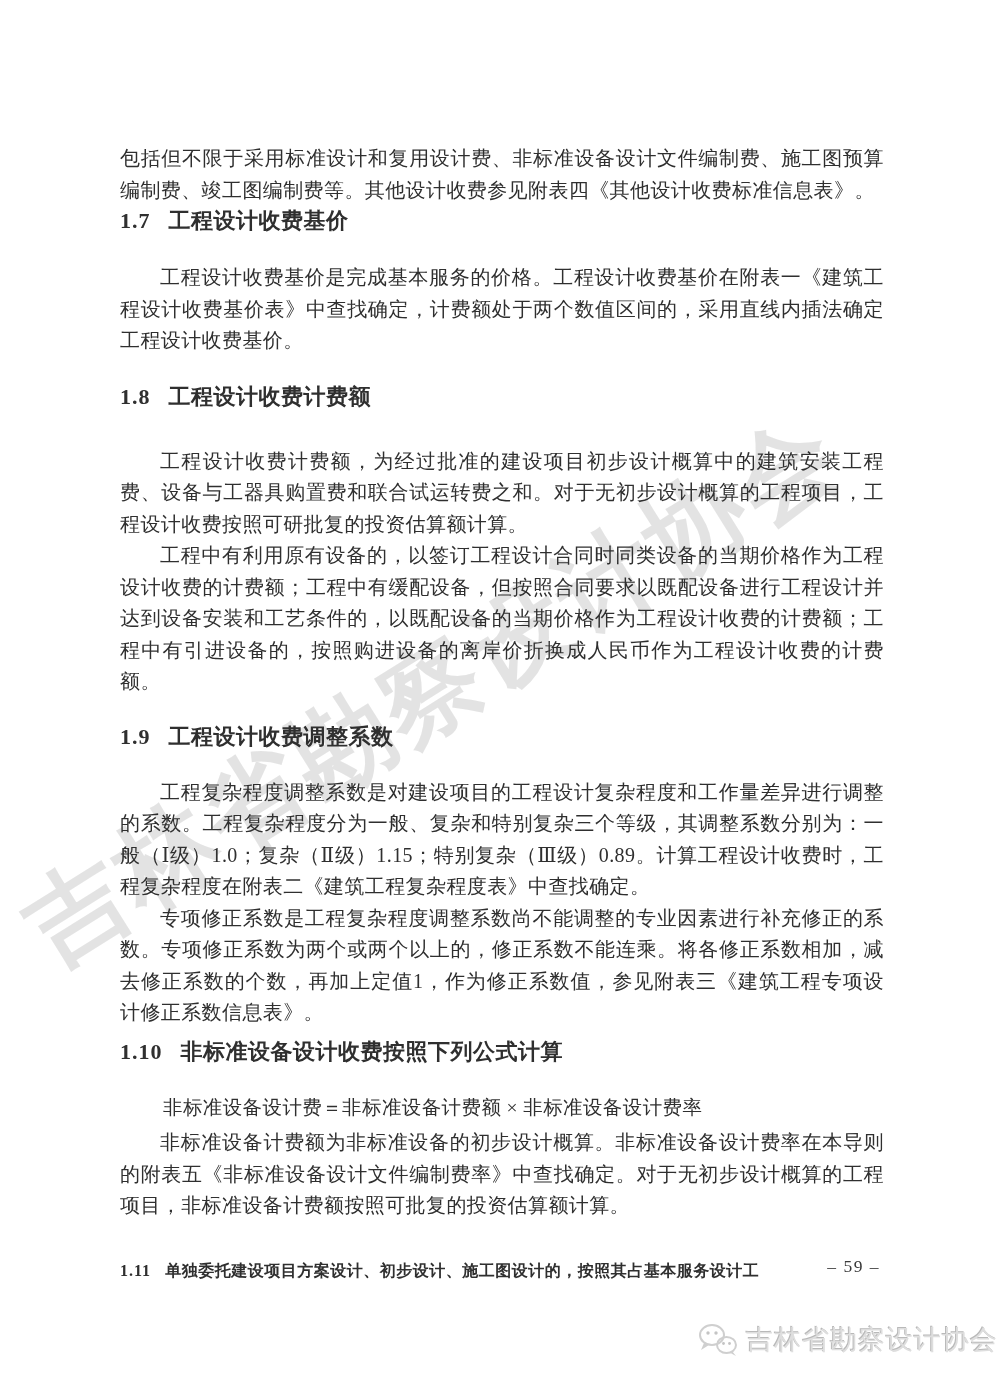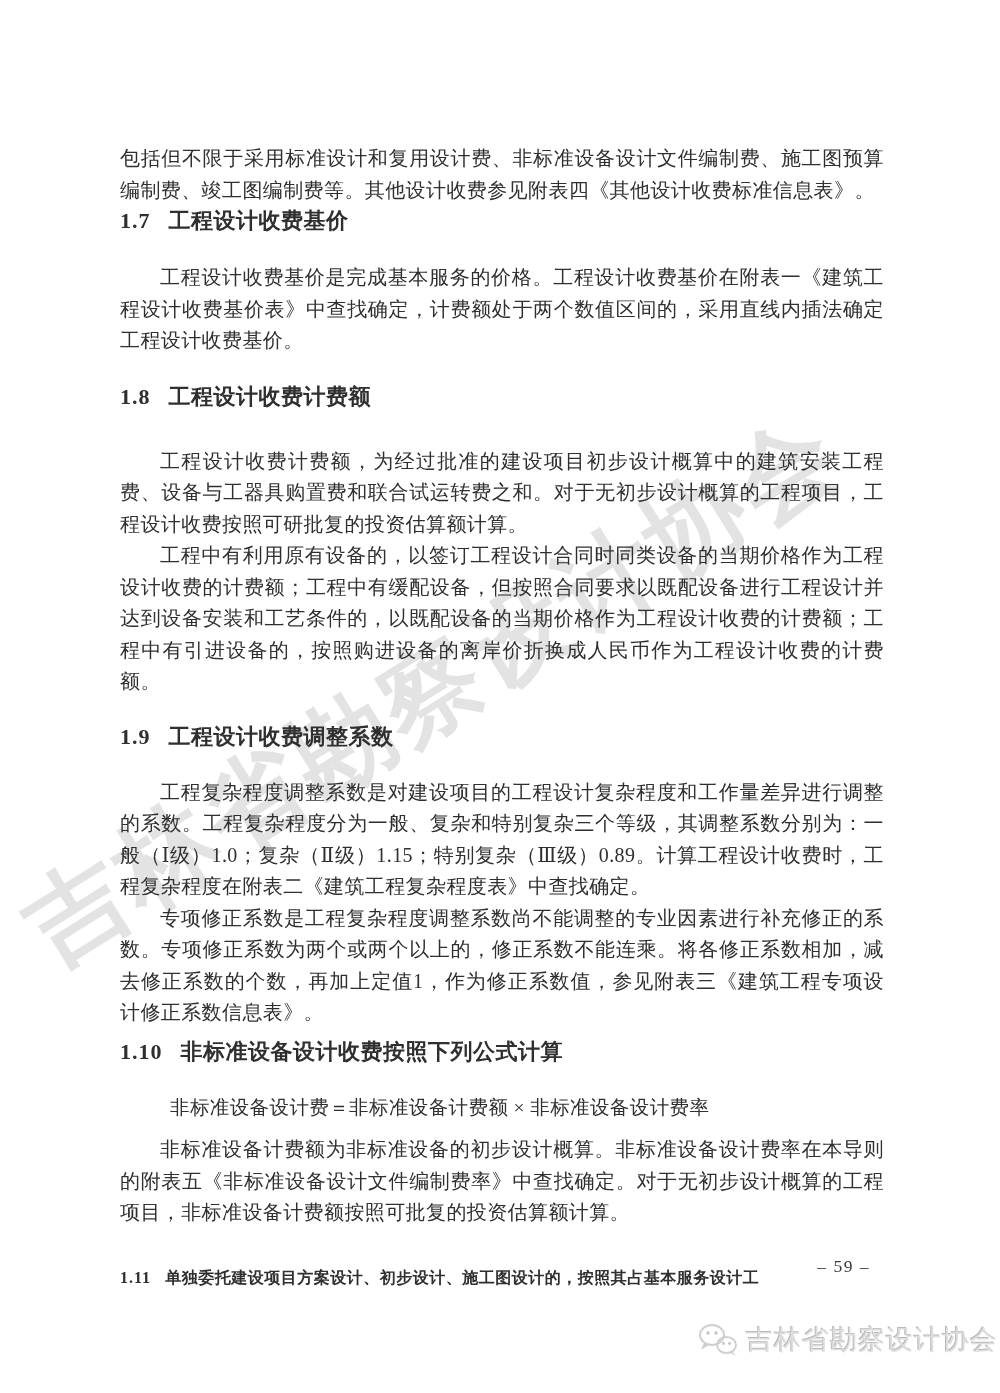--- a/index.html
+++ b/index.html
@@ -42,42 +42,42 @@
   p.body {
     margin: 0;
     font-size: 20px;
     line-height: 31.5px;
     letter-spacing: 0.4px;
     text-align: justify;
     text-indent: 2em;
   }
   p.noindent { text-indent: 0; }
   p.formula {
-    margin: 11px;
+    margin: 4px;
     font-size: 19.5px;
     line-height: 31.5px;
     text-indent: 2em;
     letter-spacing: 0.4px;
   }
   .heading {
     font-weight: bold;
     font-size: 22px;
     line-height: 30px;
     letter-spacing: 0.5px;
   }
   .heading .hnum { margin-right: 18px; letter-spacing: 1px; }
   .h-17  { margin-bottom: 26px; }
   .h-18  { margin-top: 25px; margin-bottom: 34px; }
   .h-19  { margin-top: 24px; margin-bottom: 25px; }
   .h-110 { margin-top: 8px;  margin-bottom: 25px; }
   .h-111 { margin-top: 33px; font-size: 16px; line-height: 31px; }
   .h-111 .hnum { margin-right: 14px; }
   .page-number {
     position: absolute;
-    right: 130px;
+    right: 120px;
     top: 1256px;
     font-size: 17.5px;
     letter-spacing: 1.5px;
     color: #3a3a3a;
     z-index: 1;
   }
   .footer {
     position: absolute;
     left: 698px;
     top: 1322px;

